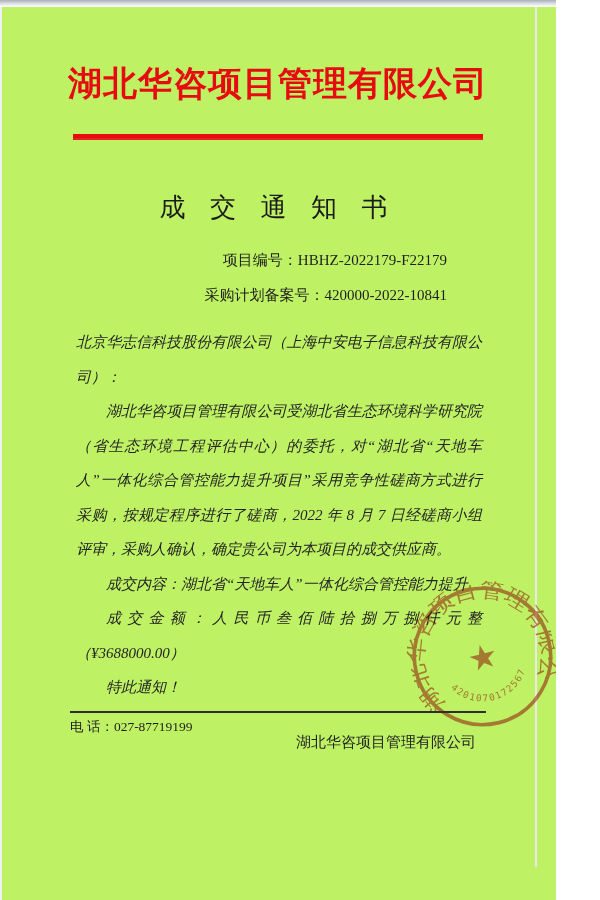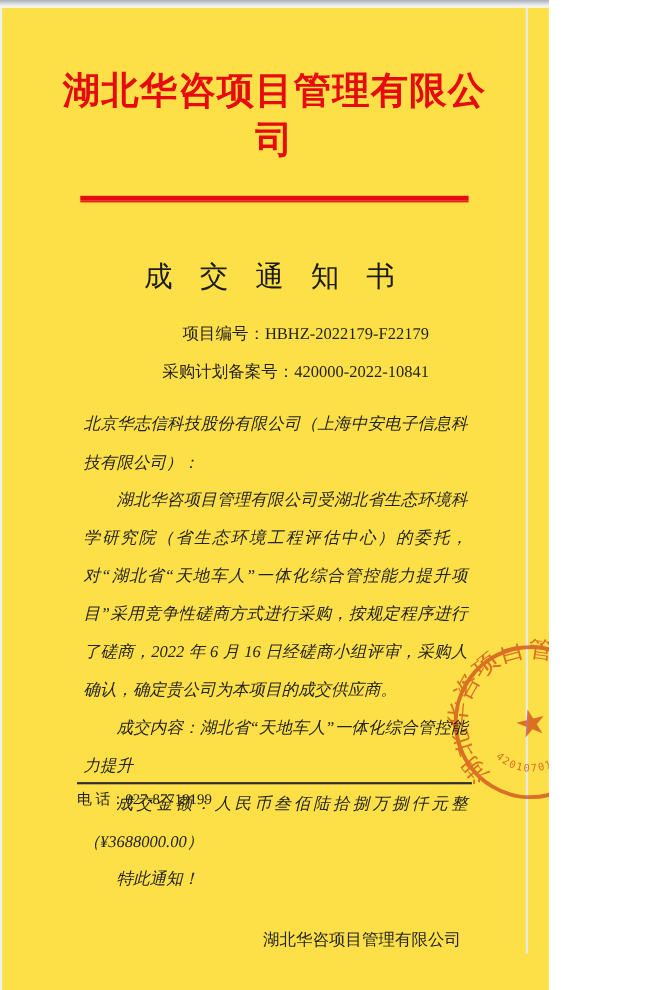--- a/index.html
+++ b/index.html
@@ -1,19 +1,19 @@
 <!DOCTYPE html>
 <html><head>
 <meta charset="utf-8">
 <style>
   * { margin:0; padding:0; box-sizing:border-box; }
   html,body { width:600px; height:900px; background:#ffffff; }
   body { font-family:"Liberation Serif","DejaVu Serif",serif; color:#262626; }
 
-  .page { position:relative; width:499px; height:900px; background:#fde047; overflow:hidden; }
+  .page { position:relative; width:556px; height:900px; background:#bef264; overflow:hidden; }
 
   
   .scan-edge-top { position:absolute; top:0; left:0; width:100%; height:7px;
     background:linear-gradient(#aab0b7,#dfe2e6 55%,#ffffff); }
   .scan-edge-right { position:absolute; top:7px; right:19px; width:2px; height:860px;
     background:#e7e9eb; }
   .scan-edge-left { position:absolute; top:7px; left:0; width:2px; height:893px;
     background:#eef0f2; }
 
   
@@ -66,21 +66,21 @@
 
   <h2 class="doc-title">成 交 通 知 书</h2>
 
   <div class="meta">
     <p><span>项目编号：</span><span>HBHZ-2022179-F22179</span></p>
     <p><span>采购计划备案号：</span><span>420000-2022-10841</span></p>
   </div>
 
   <section class="body">
     <p>北京华志信科技股份有限公司（上海中安电子信息科技有限公司）：</p>
-    <p class="indent">湖北华咨项目管理有限公司受湖北省生态环境科学研究院（省生态环境工程评估中心）的委托，对“湖北省“天地车人”一体化综合管控能力提升项目”采用竞争性磋商方式进行采购，按规定程序进行了磋商，2022 年 6 月 16 日经磋商小组评审，采购人确认，确定贵公司为本项目的成交供应商。</p>
+    <p class="indent">湖北华咨项目管理有限公司受湖北省生态环境科学研究院（省生态环境工程评估中心）的委托，对“湖北省“天地车人”一体化综合管控能力提升项目”采用竞争性磋商方式进行采购，按规定程序进行了磋商，2022 年 8 月 7 日经磋商小组评审，采购人确认，确定贵公司为本项目的成交供应商。</p>
     <p class="indent">成交内容：湖北省“天地车人”一体化综合管控能力提升</p>
     <p class="indent">成交金额：人民币叁佰陆拾捌万捌仟元整（¥3688000.00）</p>
     <p class="indent">特此通知！</p>
   </section>
 
   <div class="signature">
     <p>湖北华咨项目管理有限公司</p>
   </div>
 
   <div class="seal">

